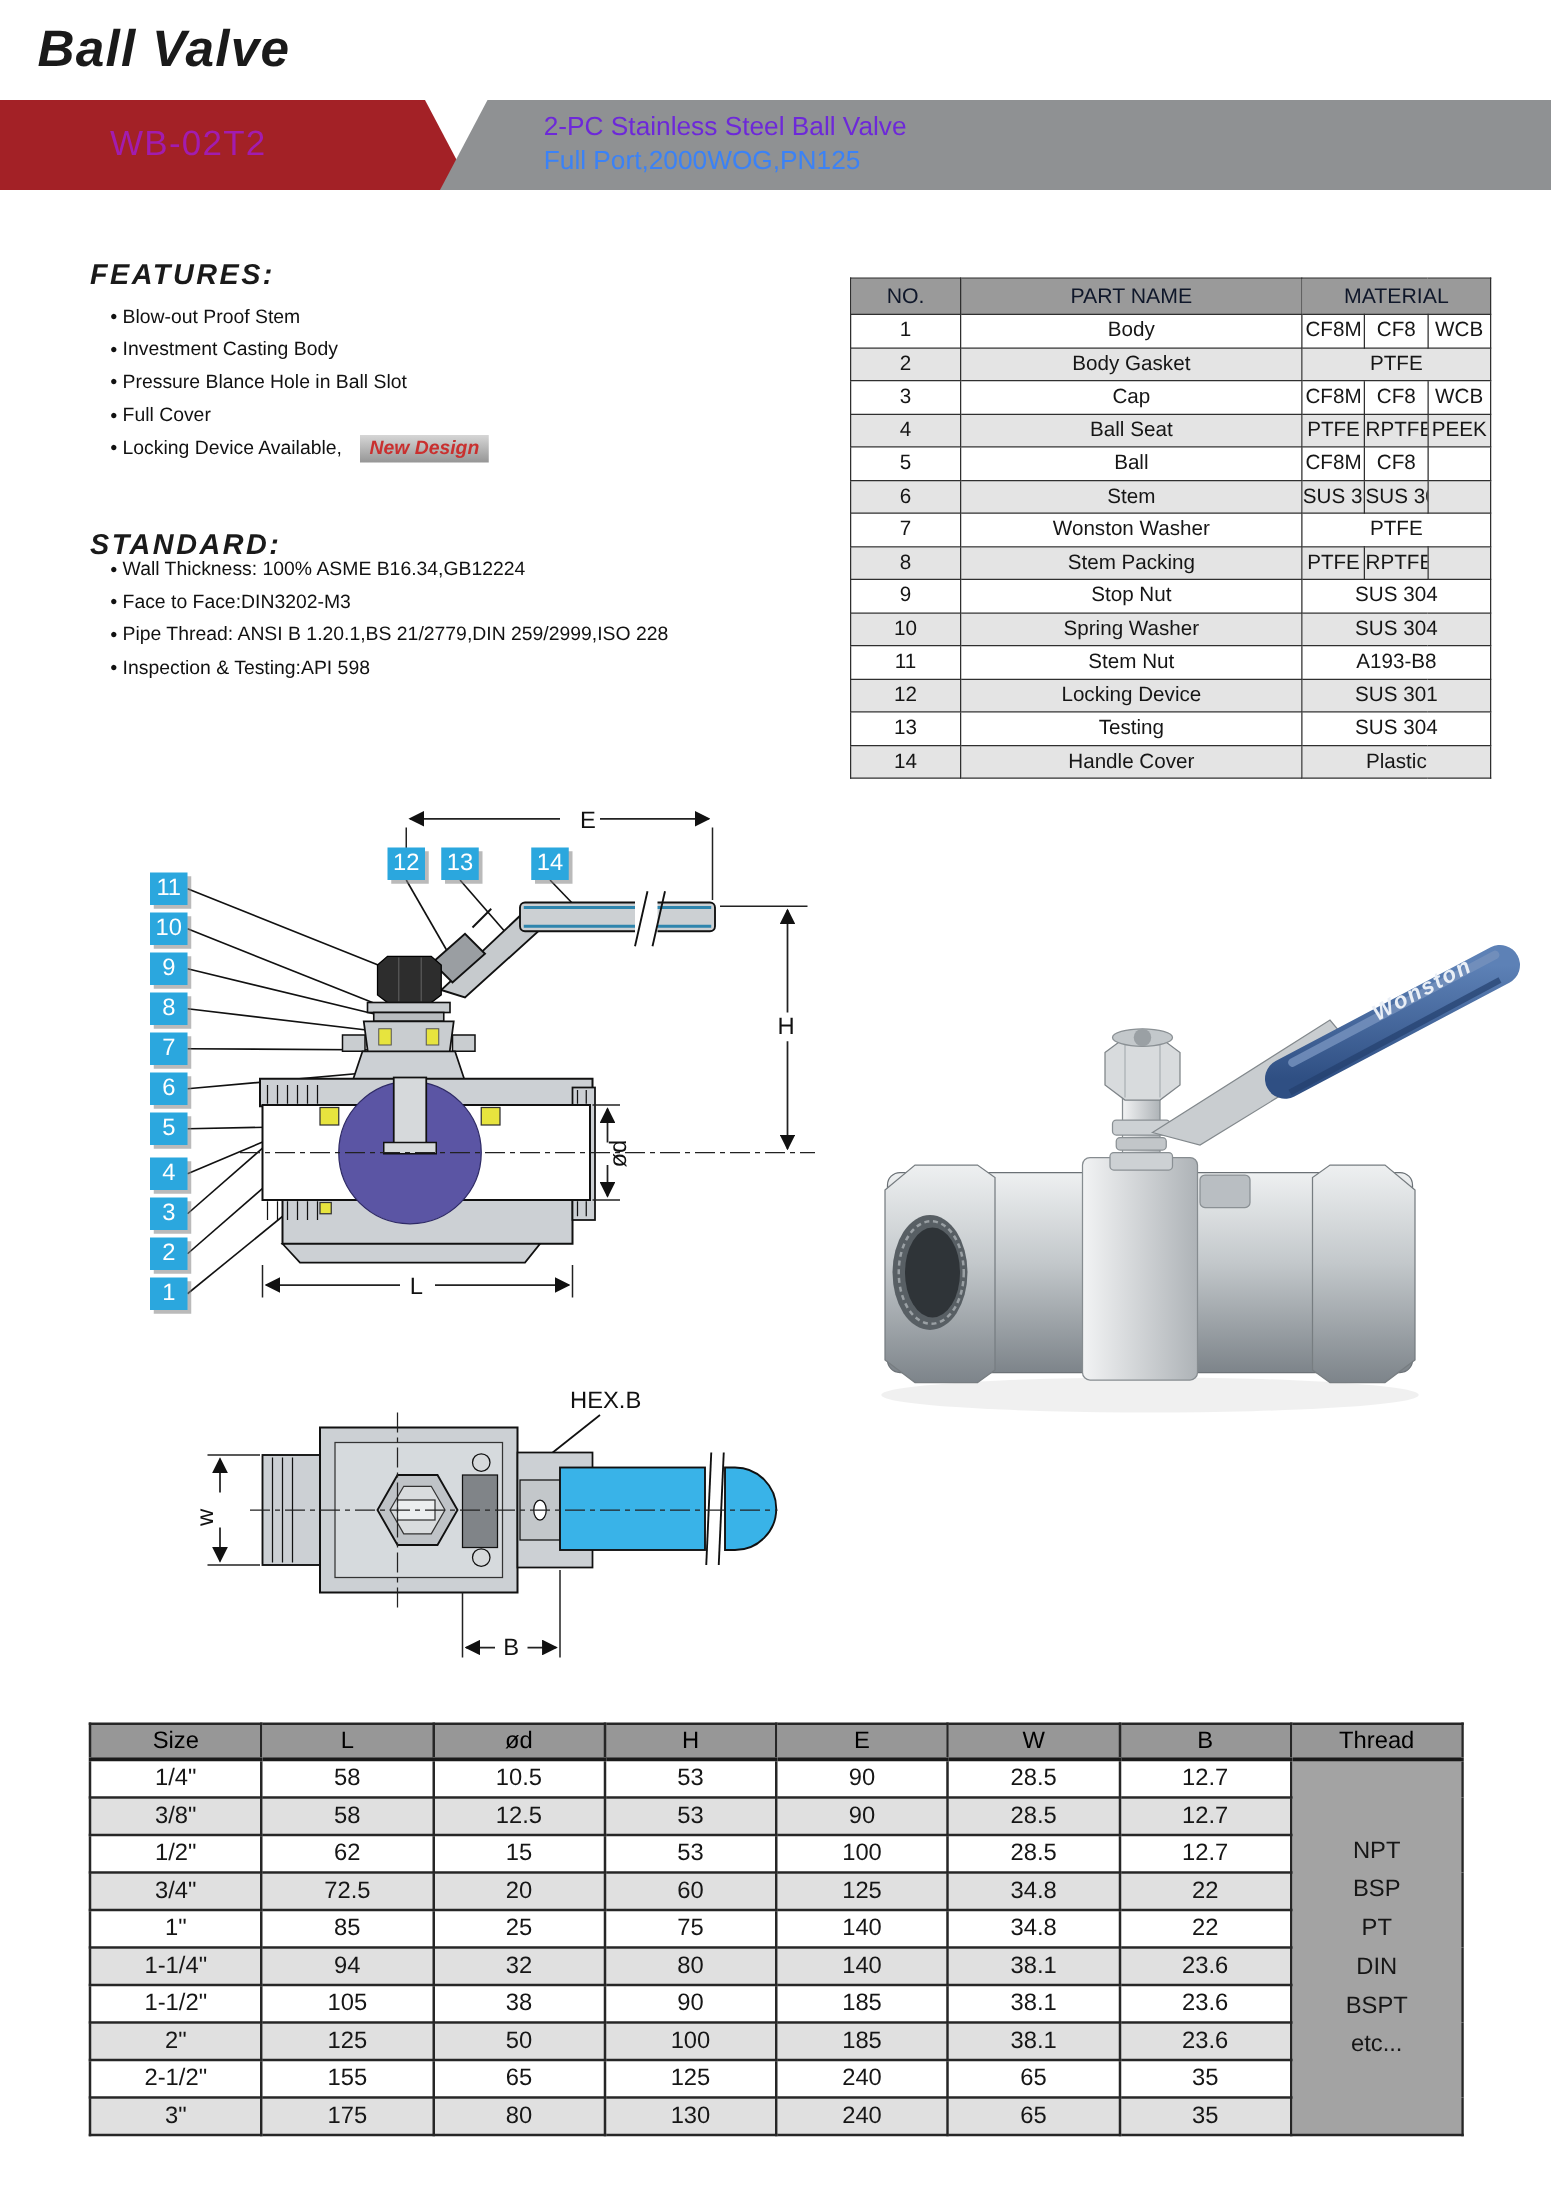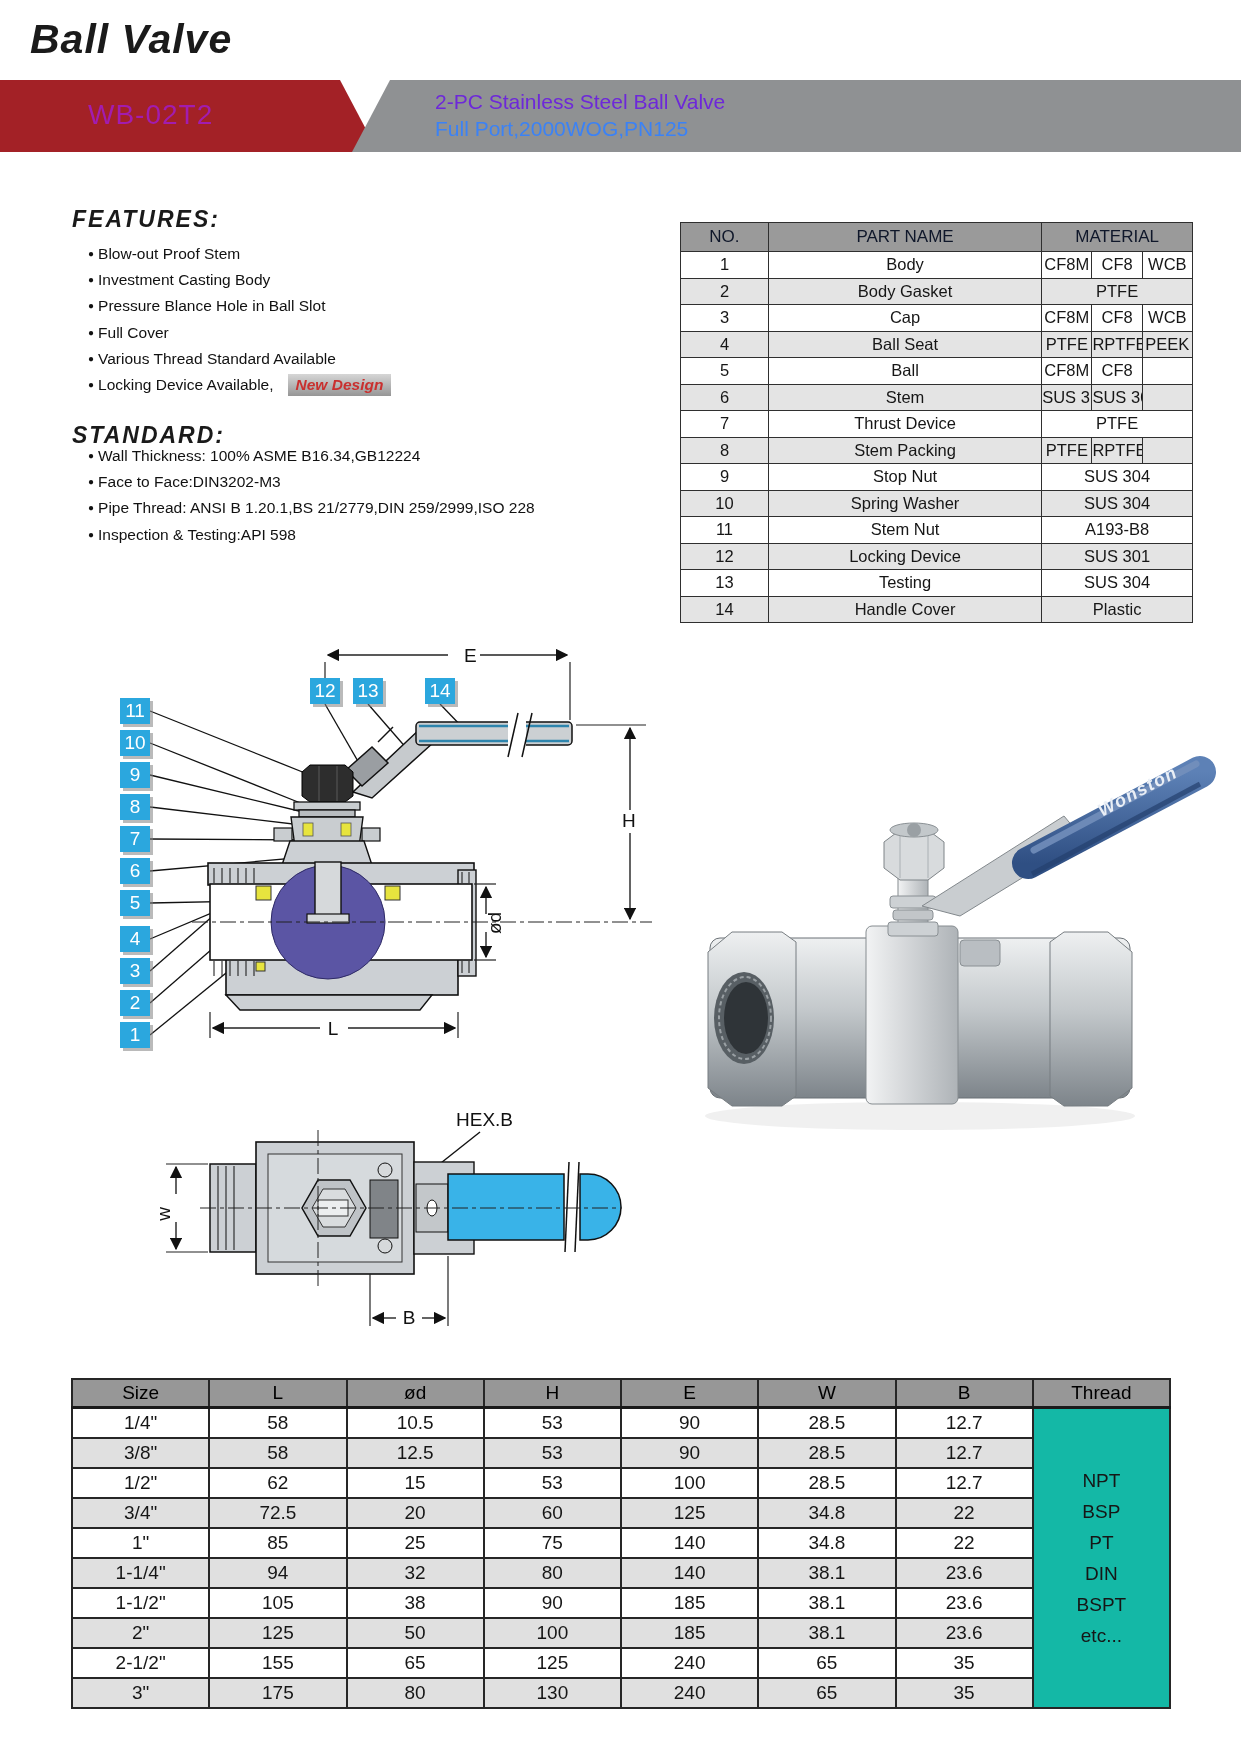--- a/index.html
+++ b/index.html
@@ -48,21 +48,21 @@
   
   .co{position:absolute;width:30px;height:26px;background:#2ba7de;color:#fff;font-size:19px;
       text-align:center;line-height:26px;box-shadow:3px 3px 0 rgba(130,130,130,.55);}
 
   
   .sizes{left:71px;top:1378px;width:1100px;border-collapse:collapse;table-layout:fixed;}
   .sizes th,.sizes td{border:2px solid #262626;padding:0;text-align:center;font-size:19px;
         height:28px;white-space:nowrap;overflow:hidden;}
   .sizes th{background:#979797;color:#000000;font-weight:normal;height:26px;border-bottom:3px solid #1a1a1a;}
   .sizes tr.alt td{background:#e0e0e0;}
-  .sizes td.thread{background:#14b8a6;vertical-align:middle;}
+  .sizes td.thread{background:#a3a3a3;vertical-align:middle;}
   .thread-lines div{line-height:31px;font-size:19px;}
 </style>
 </head>
 <body>
 
 <div class="page">
 
   <div class="abs title">Ball Valve</div>
 
   <div class="abs banner-red"></div>
@@ -70,21 +70,20 @@
   <div class="abs model">WB-02T2</div>
   <div class="abs desc1">2-PC Stainless Steel Ball Valve</div>
   <div class="abs desc2">Full Port,2000WOG,PN125</div>
 
   <div class="abs sec-head feat-head">FEATURES:</div>
   <div class="abs blist feat-list">
     <div class="row"><span class="bullet">●</span><span>Blow-out Proof Stem</span></div>
     <div class="row"><span class="bullet">●</span><span>Investment Casting Body</span></div>
     <div class="row"><span class="bullet">●</span><span>Pressure Blance Hole in Ball Slot</span></div>
     <div class="row"><span class="bullet">●</span><span>Full Cover</span></div>
-    <div class="row"><span class="bullet">●</span><span>Various Thread  Standard Available</span></div>
     <div class="row"><span class="bullet">●</span><span>Locking Device Available,</span><span class="badge">New Design</span></div>
   </div>
 
   <div class="abs sec-head std-head">STANDARD:</div>
   <div class="abs blist std-list">
     <div class="row"><span class="bullet">●</span><span>Wall Thickness: 100% ASME B16.34,GB12224</span></div>
     <div class="row"><span class="bullet">●</span><span>Face to Face:DIN3202-M3</span></div>
     <div class="row"><span class="bullet">●</span><span>Pipe Thread: ANSI B 1.20.1,BS 21/2779,DIN 259/2999,ISO 228</span></div>
     <div class="row"><span class="bullet">●</span><span>Inspection &amp; Testing:API 598</span></div>
   </div>
@@ -131,21 +130,21 @@
         </tr>
     <tr class="alt">
           <td>6</td>
           <td>Stem</td>
           <td>SUS 316</td>
           <td>SUS 304</td>
           <td></td>
         </tr>
     <tr>
           <td>7</td>
-          <td>Thrust Device</td>
+          <td>Wonston Washer</td>
           <td colspan="3">PTFE</td>
         </tr>
     <tr class="alt">
           <td>8</td>
           <td>Stem Packing</td>
           <td>PTFE</td>
           <td>RPTFE</td>
           <td></td>
         </tr>
     <tr>

